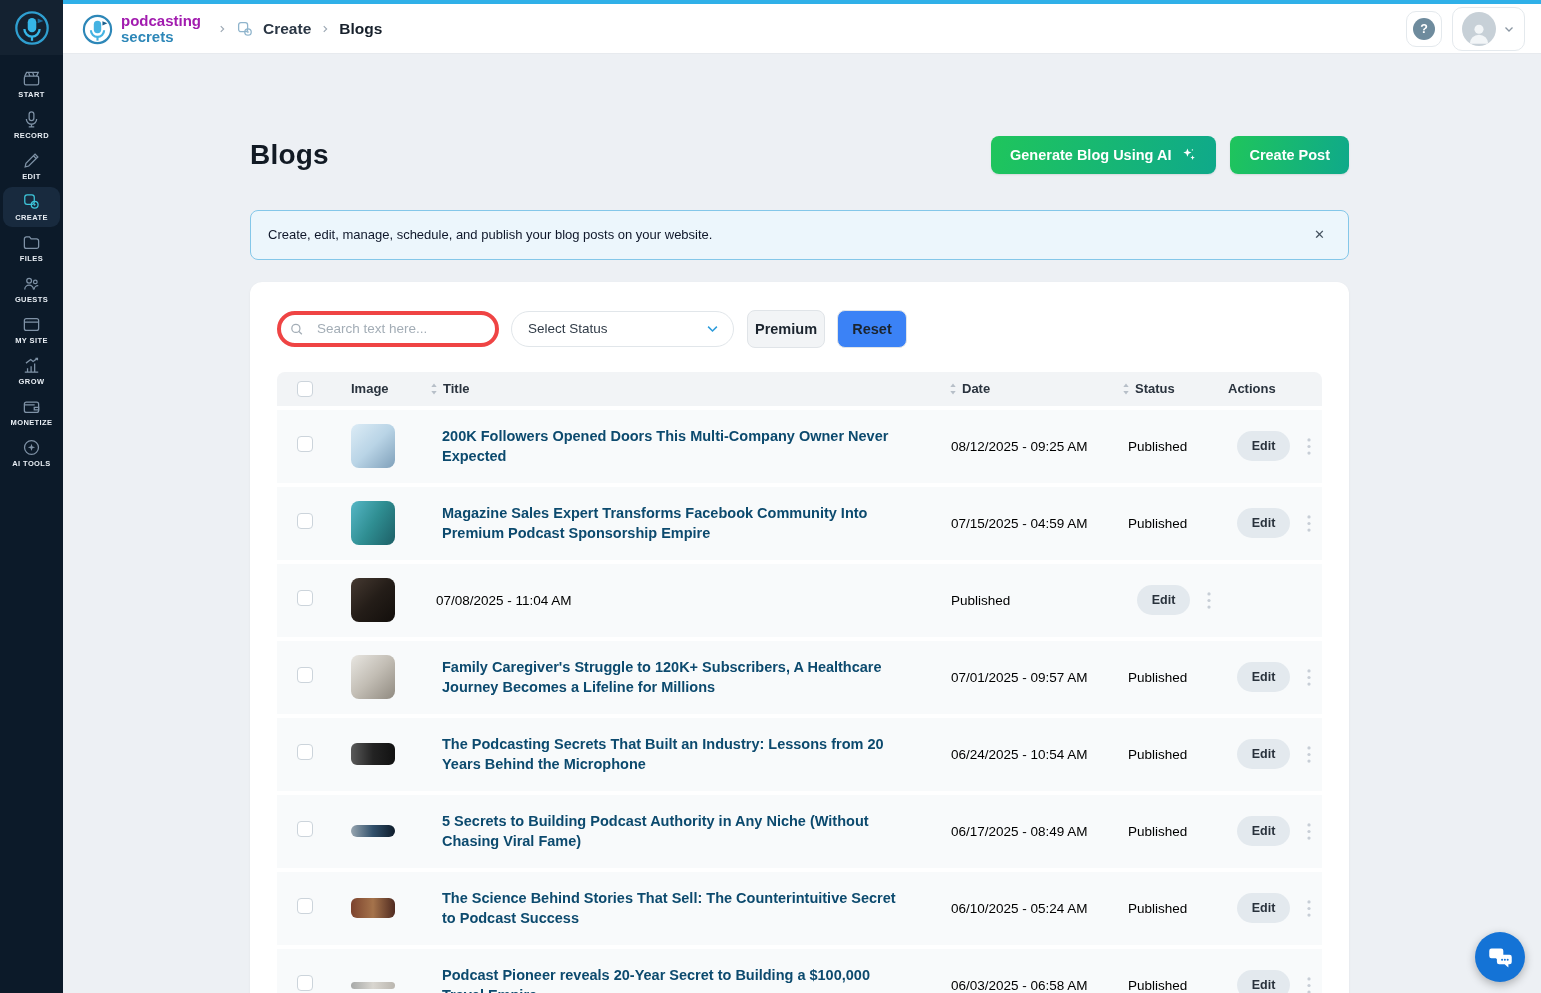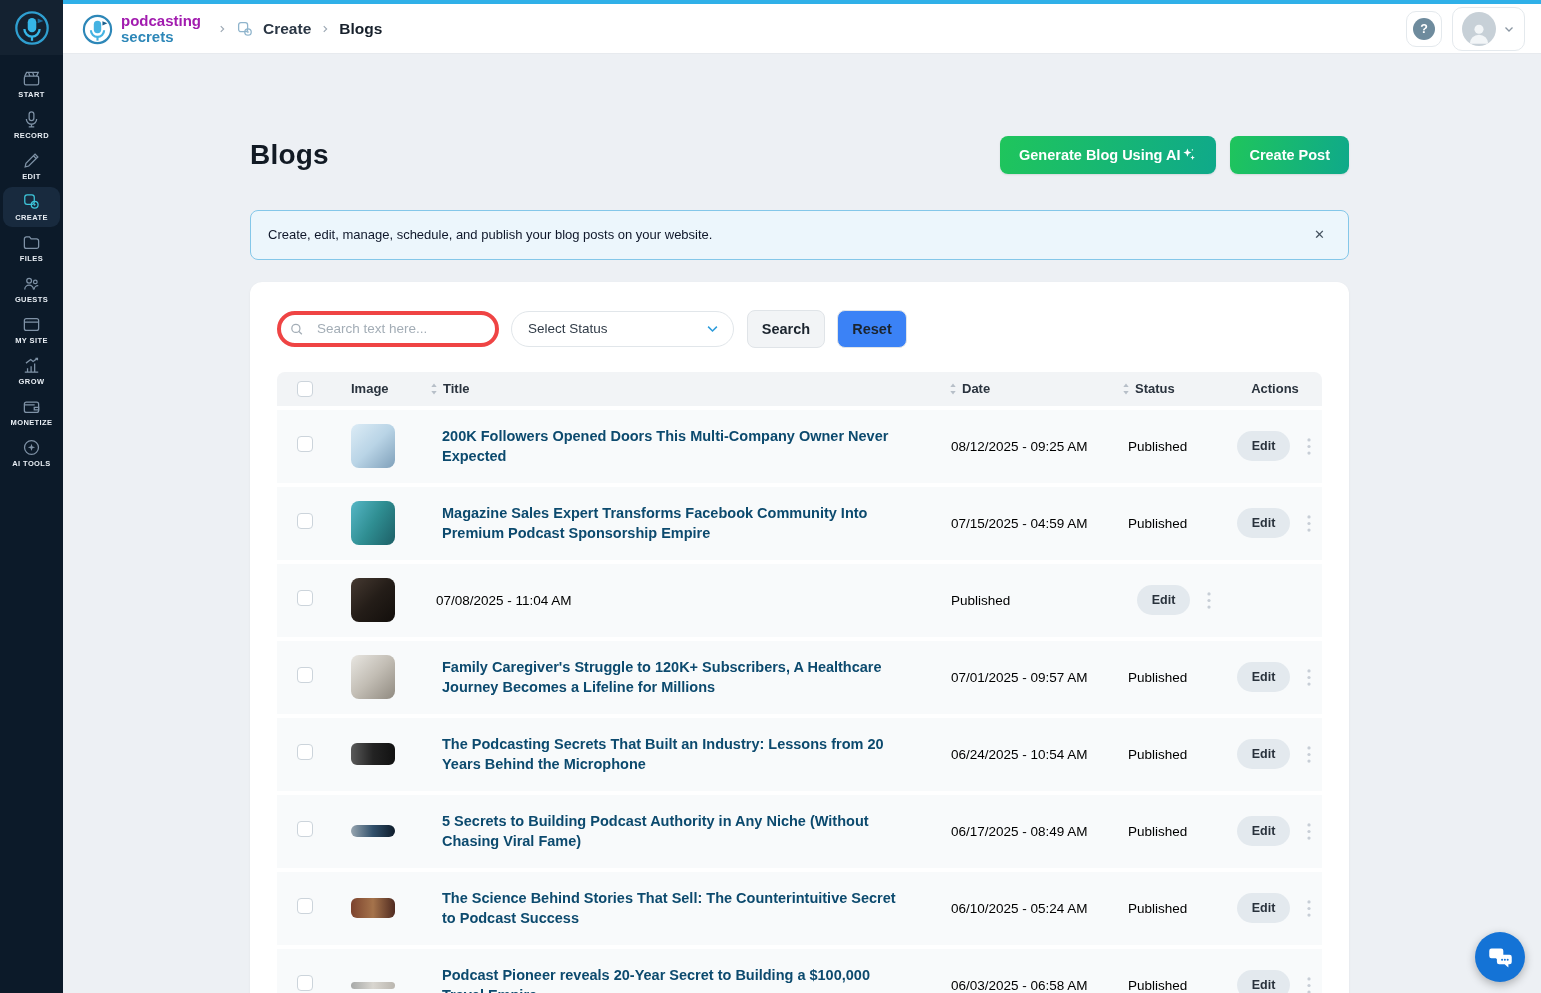--- a/index.html
+++ b/index.html
@@ -53,21 +53,21 @@
   .avatar svg { width:26px; height:26px; }
   .chev-down { color:#8a96a2; }
   .chev-down svg { width:12px; height:12px; }
 
   
   .main { position:absolute; left:250px; top:54px; width:1099px; }
   .page-head { display:flex; align-items:center; margin-top:66px; }
   .page-title { font-size:28px; font-weight:800; color:#121a24; letter-spacing:.2px; }
   .head-buttons { margin-left:auto; display:flex; gap:14px; }
   .btn-green { height:38px; border:none; border-radius:8px; padding:0 19px; color:#fff; font-weight:700;
-    font-size:14.5px; font-family:inherit; display:flex; align-items:center; cursor:pointer;
+    font-size:14.5px; font-family:inherit; display:flex; align-items:center; gap:9px; cursor:pointer;
     background:linear-gradient(100deg,var(--green1,#1fc55c) 0%,var(--green2,#0fa98a) 100%);
     box-shadow:0 1px 2px rgba(0,0,0,.10); }
   .btn-green .sparkle svg { width:17px; height:17px; }
 
   .banner { margin-top:20px; height:50px; border:1px solid var(--banner-border,#84c7e9); border-radius:8px;
     background:#ecf6fc; display:flex; align-items:center; padding:0 17px; }
   .banner-text { font-size:13px; color:#0f172a; }
   .banner-close { margin-left:auto; color:#45525f; font-size:13px; cursor:pointer; background:none; border:none; font-family:inherit; }
 
   .card { margin-top:22px; background:#fff; border-radius:12px; padding:28px 27px; height:762px;
@@ -90,21 +90,21 @@
   .btn-reset { width:70px; height:38px; background:#3b82f6; border:1px solid #e0e4e8; border-radius:8px;
     font-size:14.5px; font-weight:700; color:#1b242e; cursor:pointer; font-family:inherit; }
 
   .table { margin-top:24px; }
   .thead, .trow { display:grid; grid-template-columns:63px 90px 515px 177px 106px 94px; align-items:center; }
   .thead { height:34px; background:#f2f4f6; border-radius:8px 8px 0 0; }
   .th { font-size:13px; font-weight:700; color:#2a333e; display:flex; align-items:center; gap:5px; }
   .th-check, .td-check { padding-left:20px; }
   .th-image { padding-left:11px; }
   .th-date { padding-left:4px; }
-  .th-actions { justify-content:center; }
+  .th-actions { justify-content:flex-start; }
   .sort { color:#b7bfc8; display:flex; }
   .sort svg { width:8px; height:12px; }
   .checkbox { appearance:none; -webkit-appearance:none; width:16px; height:16px; border:1.5px solid #ccd4db;
     border-radius:4px; background:#fff; margin:0; cursor:pointer; }
   .trow { min-height:73px; background:#f8fafb; margin-top:4px; }
   .thumb { width:44px; height:44px; border-radius:8px; margin-left:11px; background:#d7dde2; }
   .cell-title { font-size:14.5px; font-weight:600; color:#0c4a6e; line-height:1.38; padding-right:38px;margin-left:12px; }
   .cell-date, .cell-status { font-size:13.5px; color:#000000; padding-left:6px; }
   .cell-actions { display:flex; align-items:center; justify-content:center; gap:15px; }
   .btn-edit { background:#e3e9ee; border:none; border-radius:16px; padding:8px 15px; font-size:12.5px;
@@ -335,21 +335,21 @@
         <input type="text" placeholder="Search text here..." style="">
       </div>
       <div class="select-box">
         <span class="select-value">Select Status</span>
         <span class="select-chev">
           <svg viewBox="0 0 24 24" fill="none" stroke="currentColor" stroke-width="2.4">
               <path d="M5 9l7 7 7-7"></path>
             </svg>
         </span>
       </div>
-      <button class="btn-search">Search</button>
+      <button class="btn-search">Premium</button>
       <button class="btn-reset">Reset</button>
     </div>
 
     <div class="table">
       <div class="thead">
         <div class="th th-check">
           <input type="checkbox" class="checkbox" style="">
         </div>
         <div class="th th-image">
           <span>Image</span>

